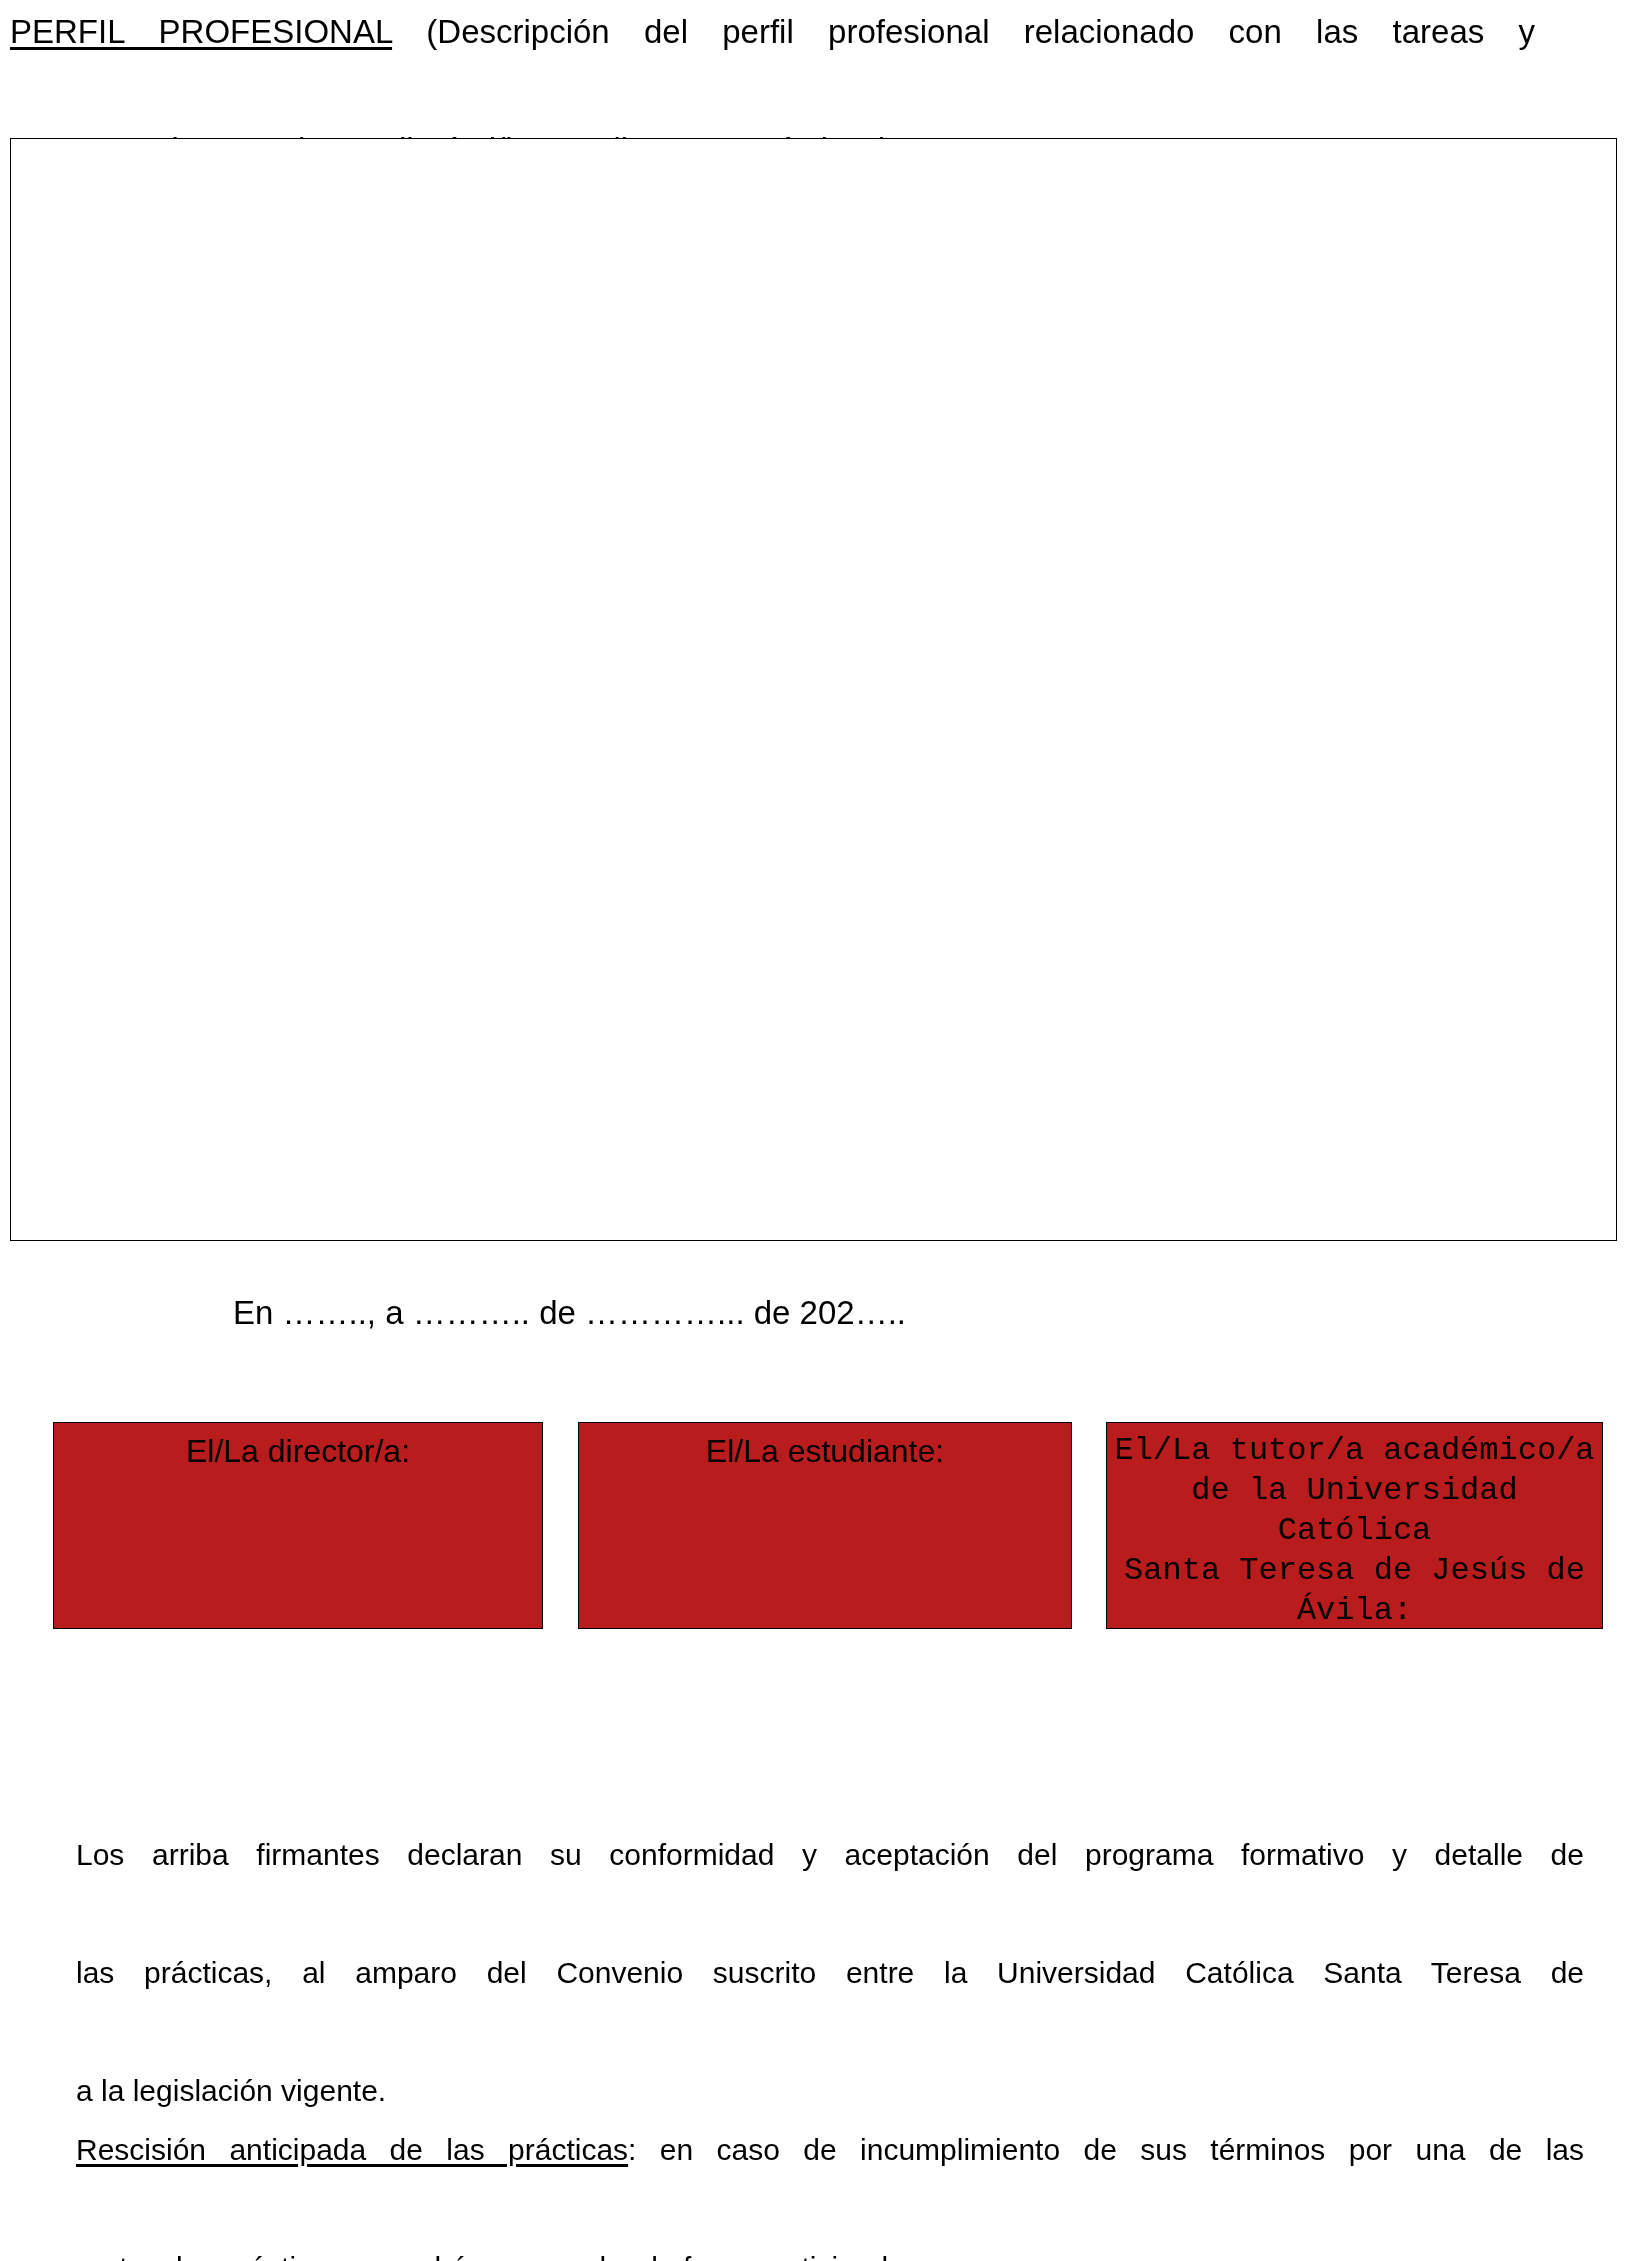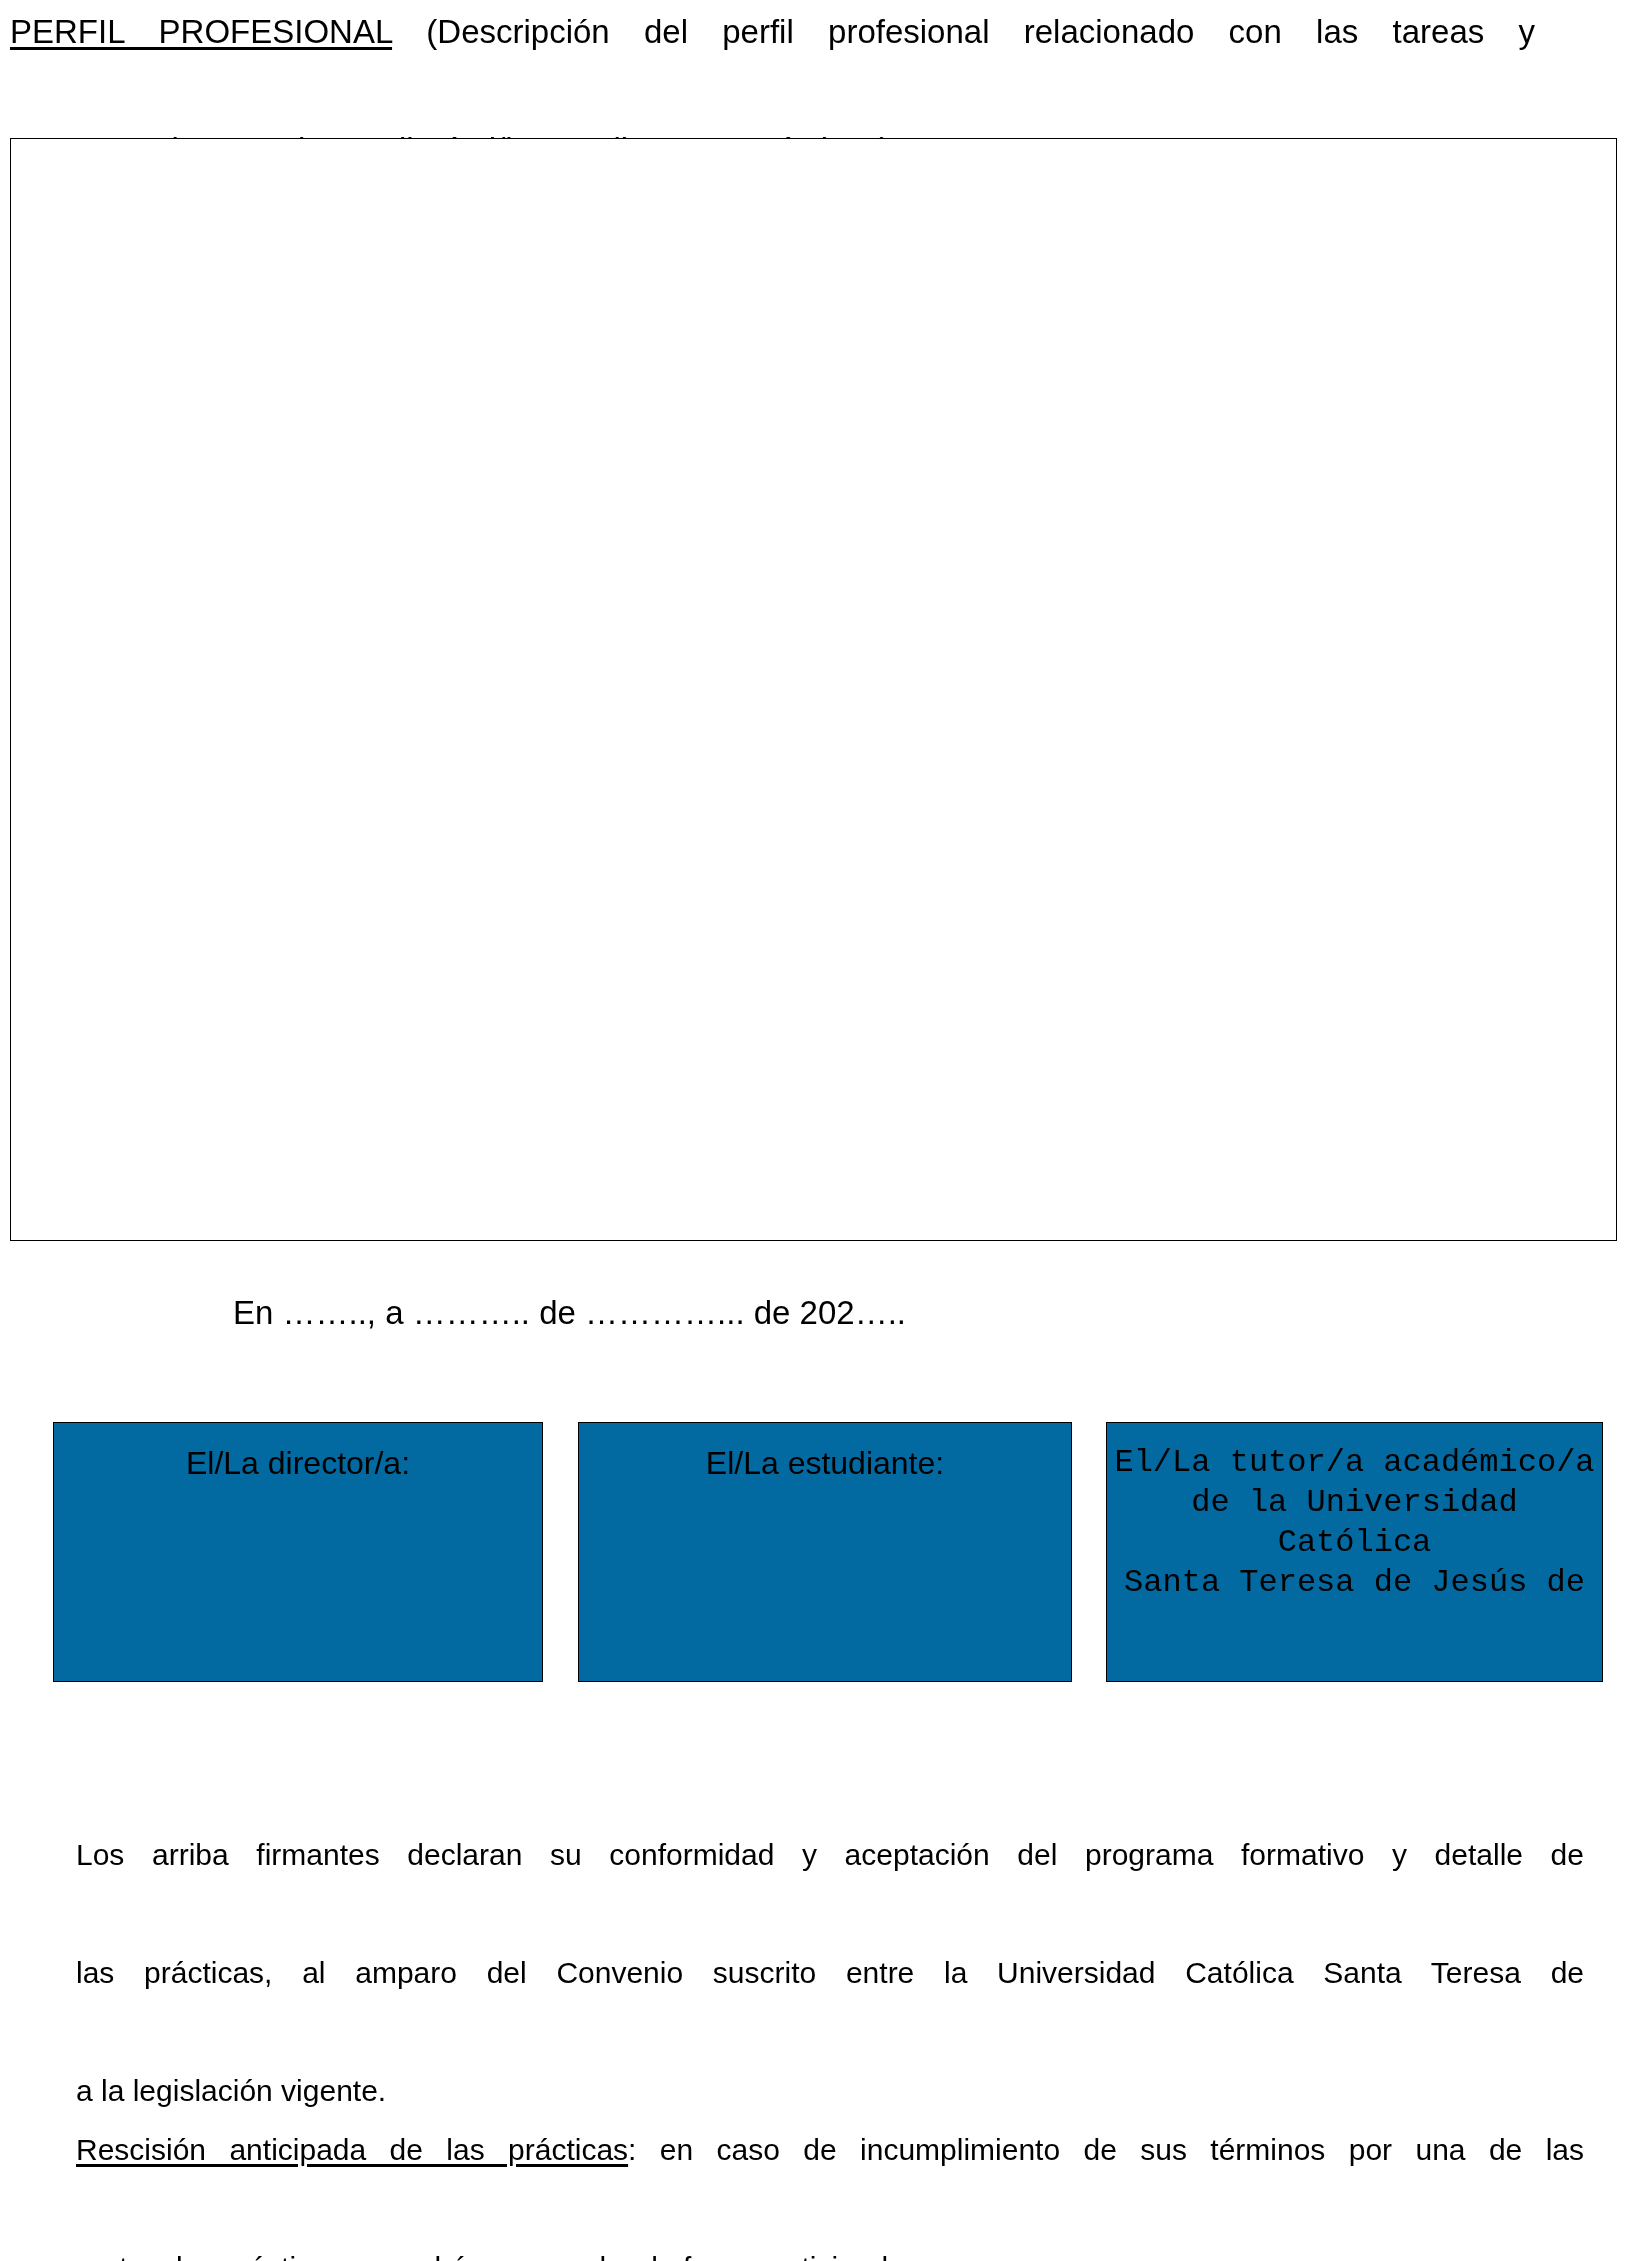--- a/index.html
+++ b/index.html
@@ -76,25 +76,25 @@
   .sig-row {
     position: absolute;
     left: 0;
     top: 1422px;
     width: 1636px;
     height: 260px;
   }
   .sig-box {
     position: absolute;
     top: 0;
-    height: 260px;
+    height: 207px;
     border: 1.7px solid #000000;
     box-sizing: border-box;
-    background: #0369a1;
-    padding-top: 20px;
+    background: #b91c1c;
+    padding-top: 8px;
   }
   .sig-box.b1 { left: 53px;   width: 490px; }
   .sig-box.b2 { left: 578px;  width: 494px; }
   .sig-box.b3 { left: 1106px; width: 497px; font-family: Liberation Mono, monospace; }
 
   .sig-label {
     display: block;
     text-align: center;
     font-size: 32px;
     line-height: 40px;
@@ -166,20 +166,21 @@
     </div>
 
     <div class="sig-box b2">
       <span class="sig-label">El/La estudiante:</span>
     </div>
 
     <div class="sig-box b3">
       <span class="sig-label">El/La tutor/a académico/a</span>
       <span class="sig-label">de la Universidad Católica</span>
       <span class="sig-label">Santa Teresa de Jesús de</span>
+      <span class="sig-label">Ávila:</span>
     </div>
 
   </div>
 
   <div class="closing">
 
     <p class="para">
       <span class="jline">Los arriba firmantes declaran su conformidad y aceptación del programa formativo y detalle de</span>
       <span class="jline">las prácticas, al amparo del Convenio suscrito entre la Universidad Católica Santa Teresa de</span>
       <span class="lastline">a la legislación vigente.</span>

